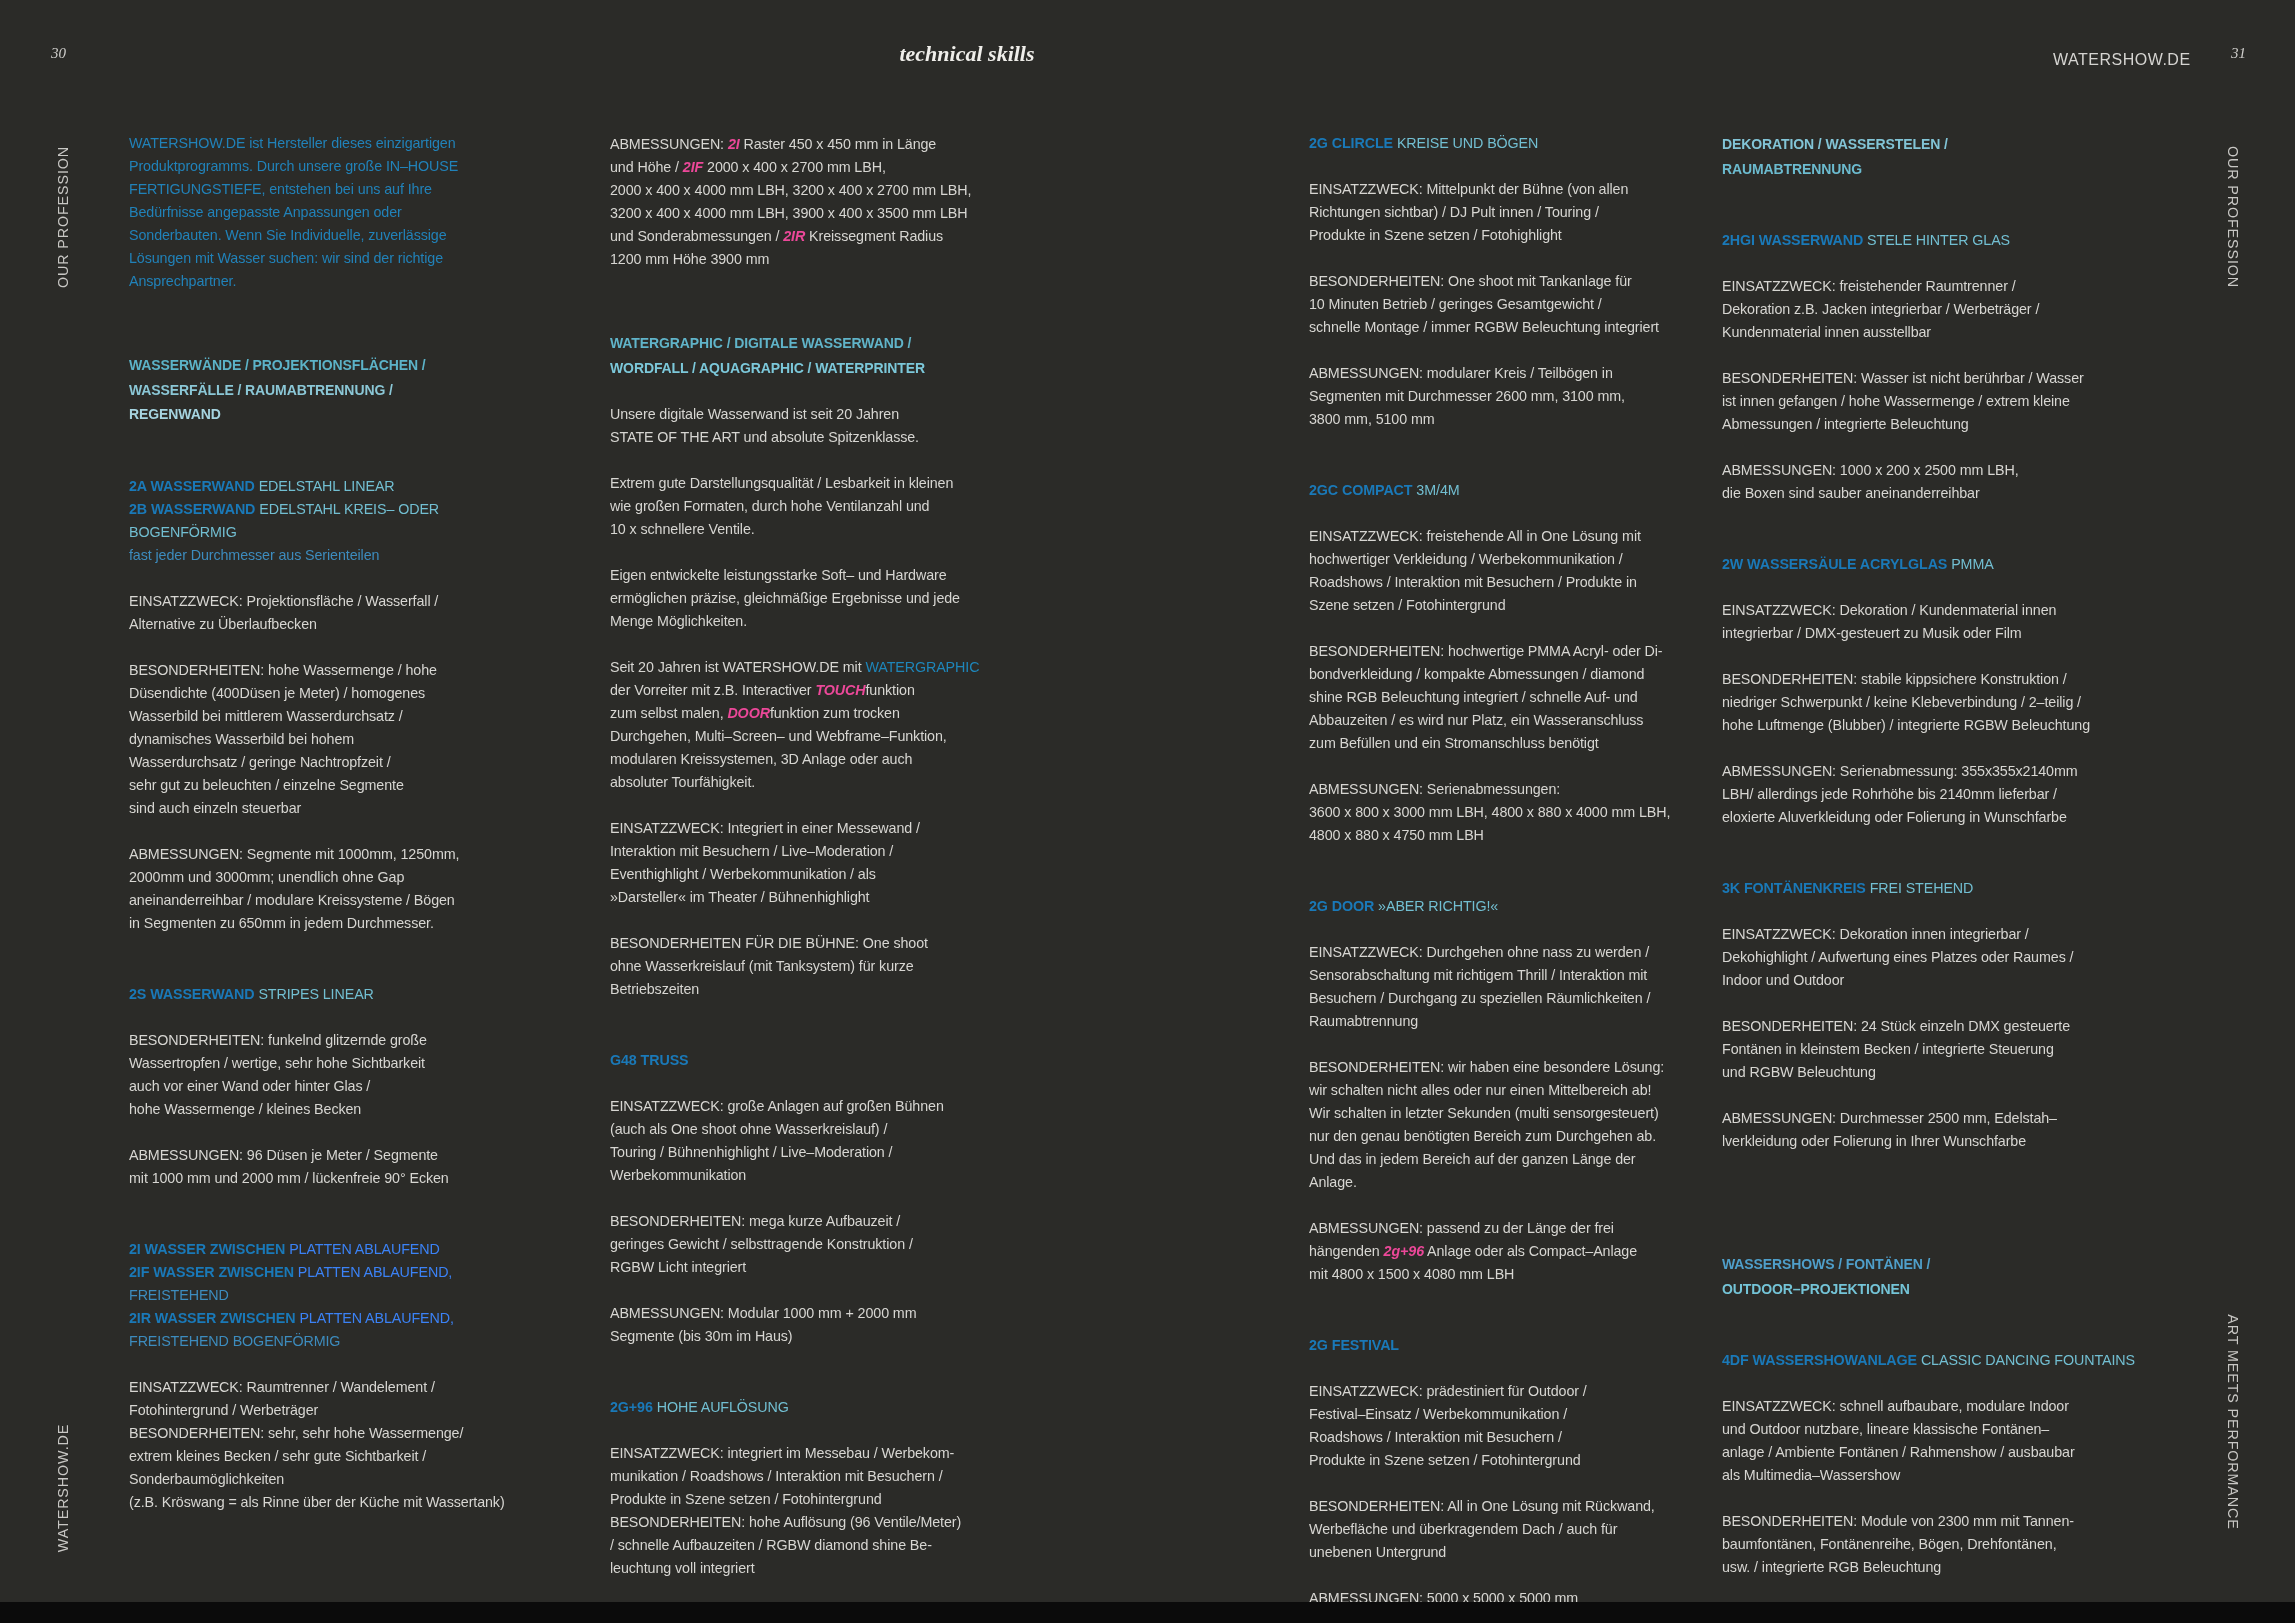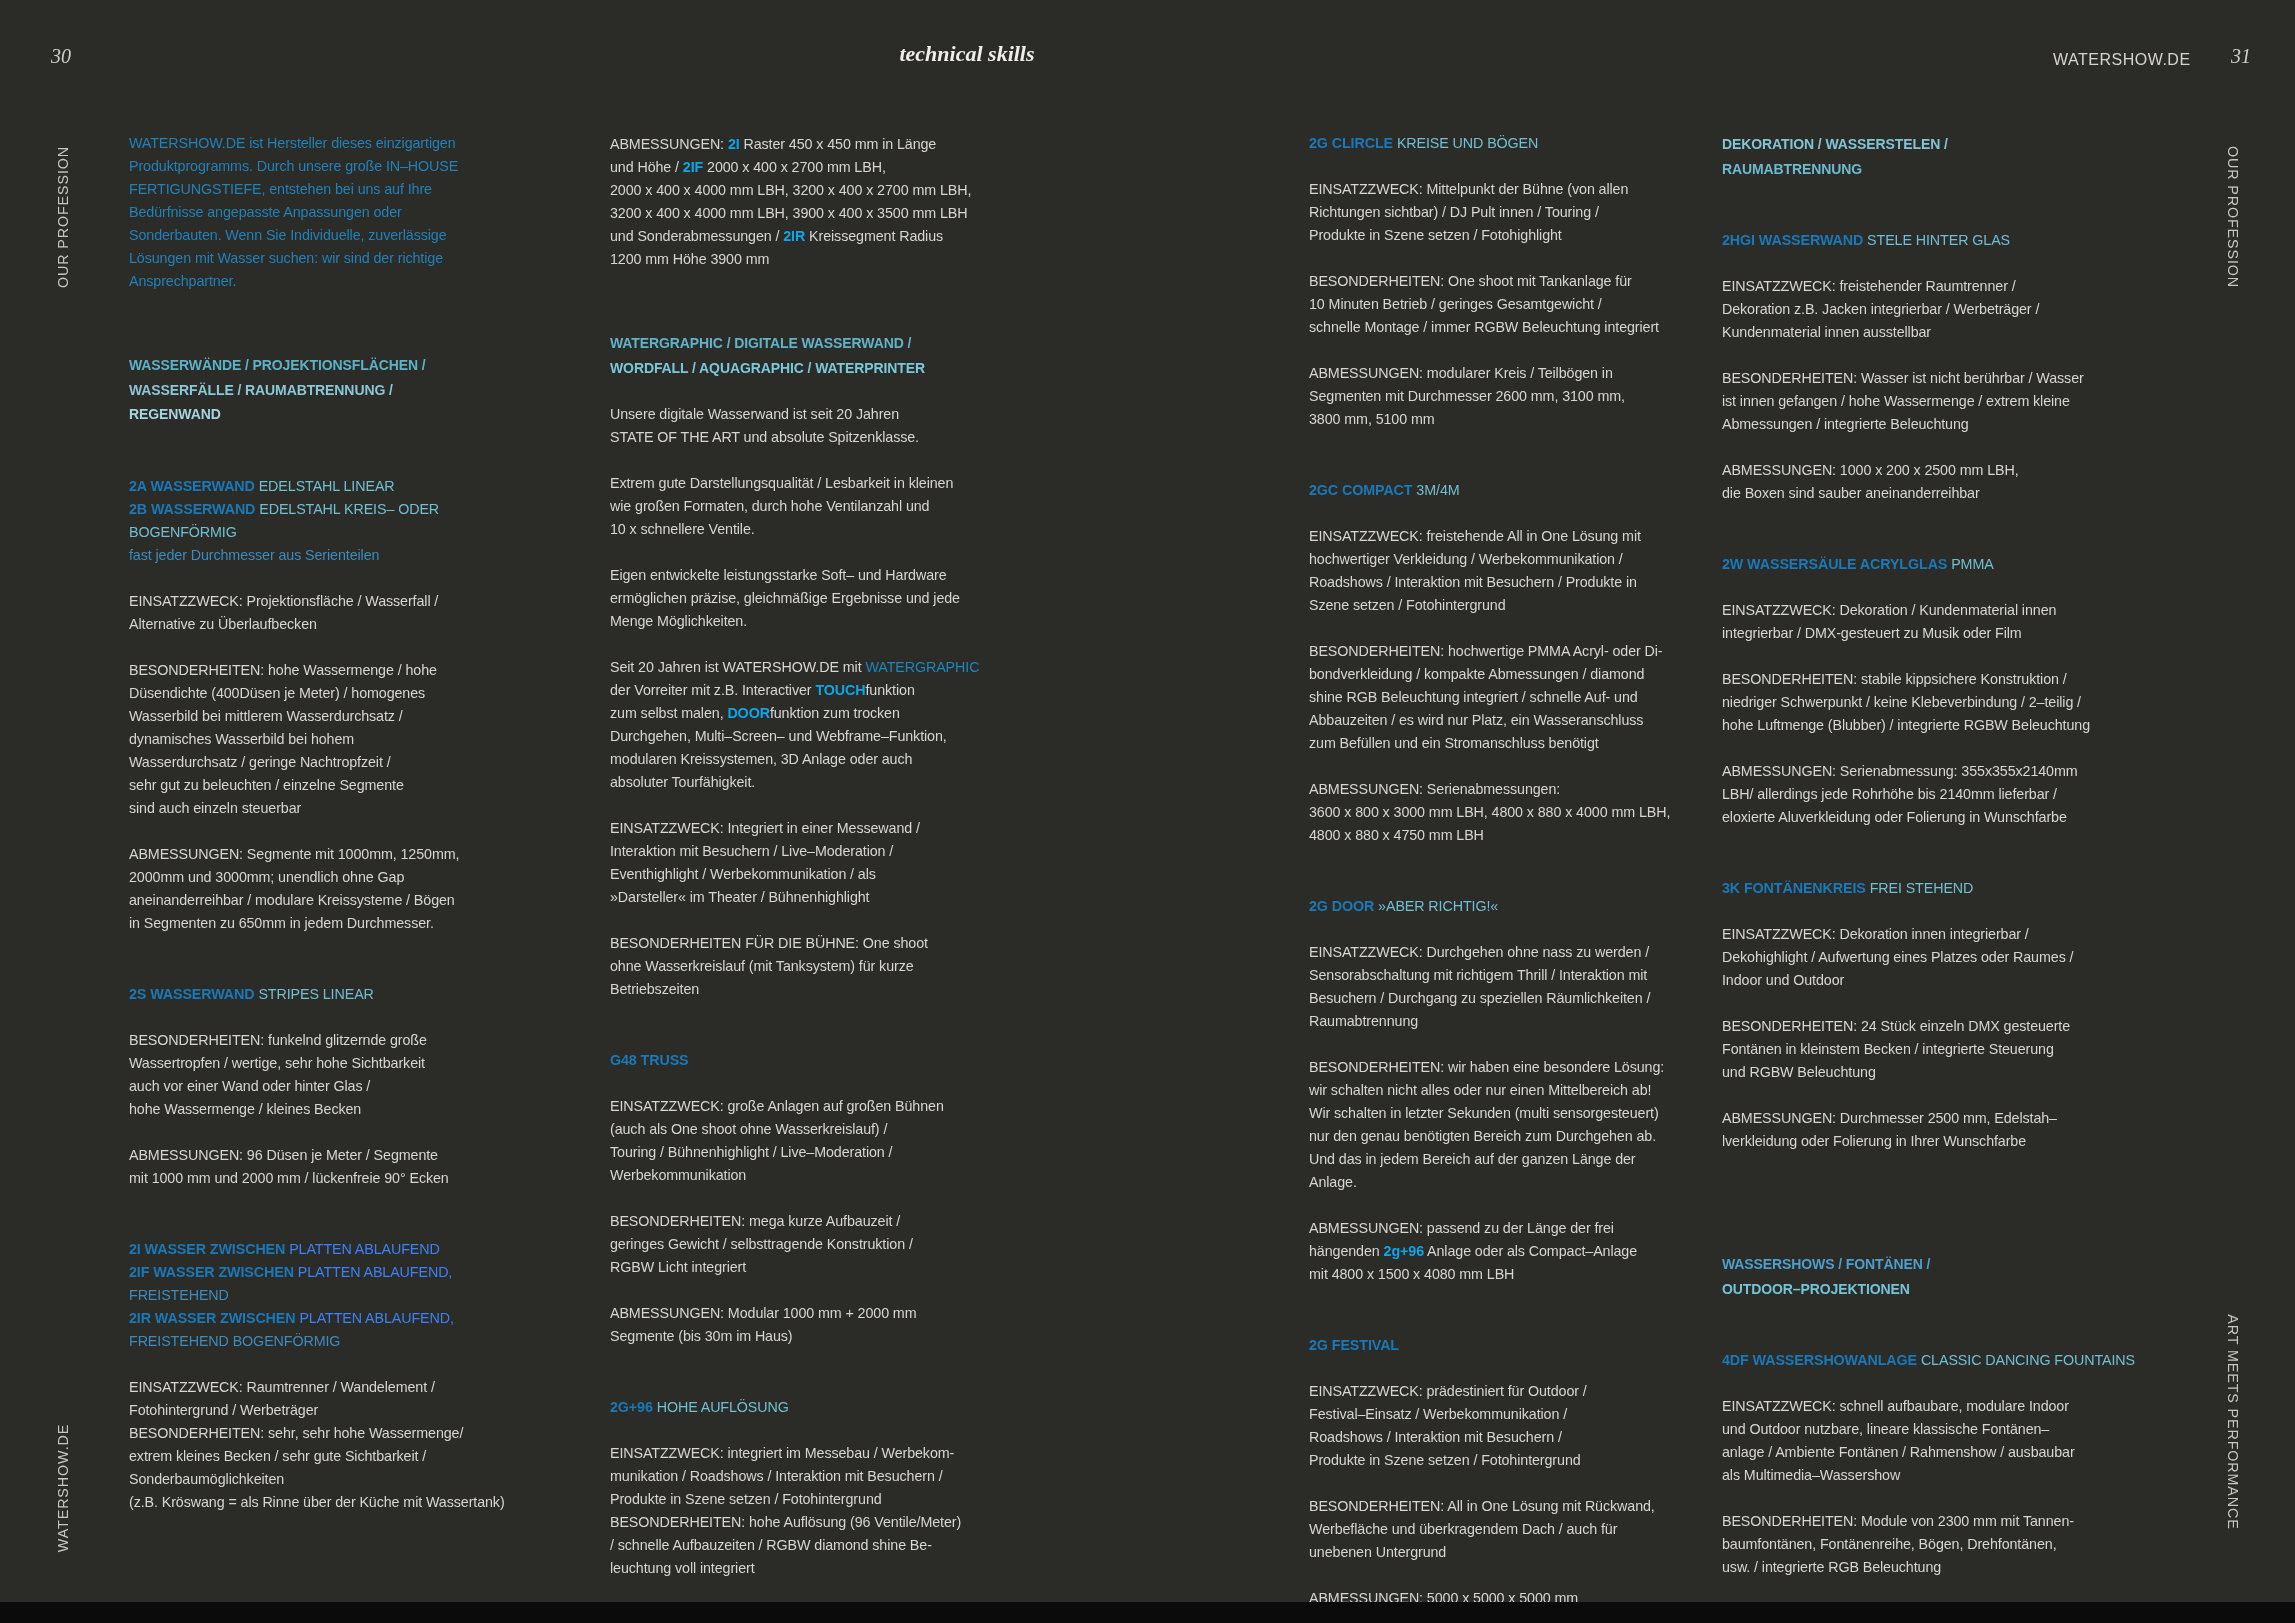--- a/index.html
+++ b/index.html
@@ -5,21 +5,21 @@
   html,body{margin:0;padding:0;}
   body{
     width:2295px;height:1623px;position:relative;overflow:hidden;
     background:#2b2b28;
     font-family:"Liberation Sans",sans-serif;
     -webkit-font-smoothing:antialiased;
   }
   .hdr-num{
     position:absolute;
     font-family:"Liberation Serif",serif;font-style:italic;
-    font-size:20px;color:#cfcecb;
+    font-size:15px;color:#cfcecb;
   }
   .page-title{
     position:absolute;left:856px;top:41px;width:222px;text-align:center;
     font-family:"Liberation Serif",serif;font-style:italic;font-weight:bold;
     font-size:22px;color:#efeeea;
   }
   .brand{
     position:absolute;left:2053px;top:51px;
     font-size:16px;letter-spacing:0.5px;color:#d5d4d1;
   }
@@ -40,21 +40,21 @@
     font-size:14px;line-height:24.5px;font-weight:bold;letter-spacing:-0.1px;
     color:#7cc4d6;margin-top:60px;
   }
   .k-h.xl{margin-top:99px;}
   .k-sub{margin-top:48px;color:#72bfd2;}
   .blk.first{margin-top:0;}
   .c-code{color:#1a79b8;font-weight:bold;}
   .c-teal{color:#72bfd2;font-weight:normal;}
   .c-tealb{color:#3b82f6;font-weight:normal;}
   .c-lblue{color:#3d8cbe;font-weight:normal;}
-  .c-b{color:#0ea5e9;font-weight:bold;}
+  .c-b{color:#ec4899;font-weight:bold;font-style:italic;}
   .c-blue{color:#1e86ba;}
   .footer-bar{position:absolute;left:0;top:1602px;width:2295px;height:21px;background:#0b0b0b;}
 </style>
 </head>
 <body>
 
 <div class="hdr-num" style="left:51px;top:45px;">30</div>
 
 <div class="page-title">technical skills</div>
 

